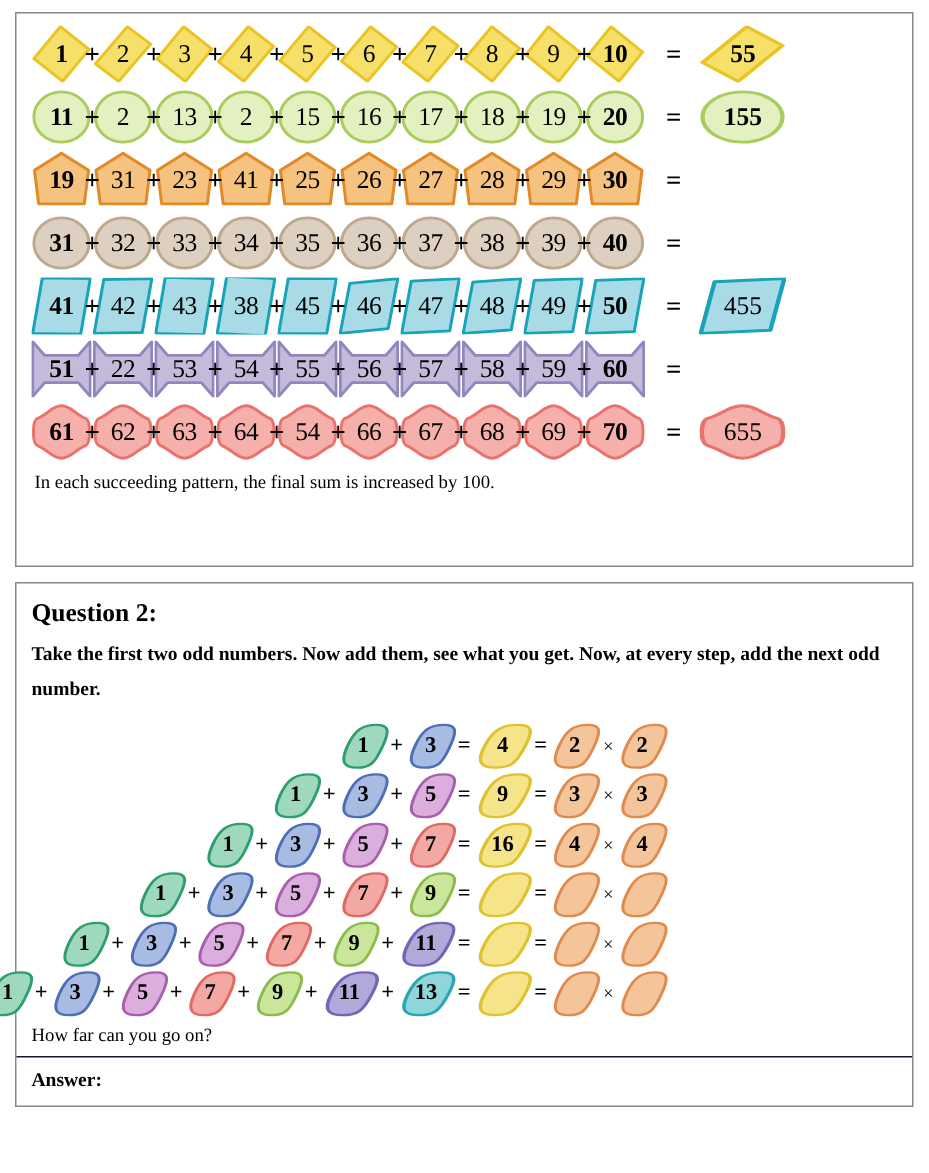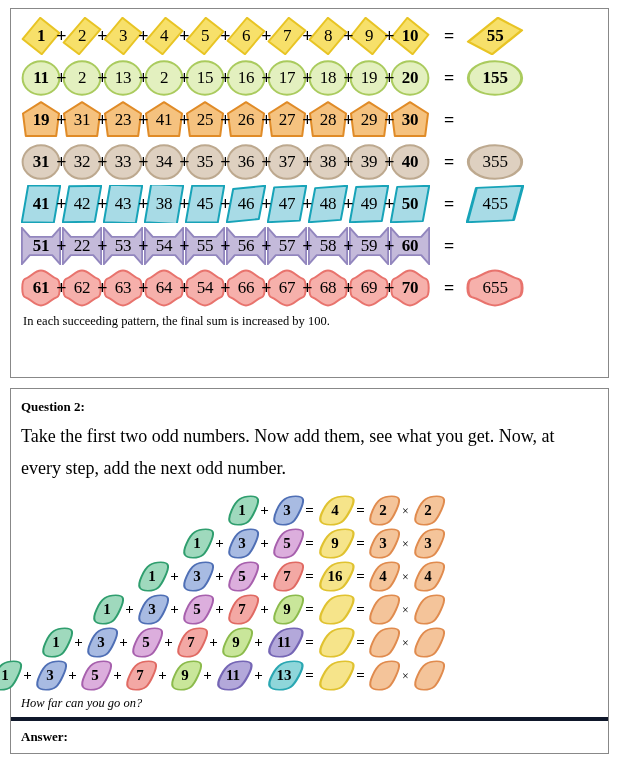--- a/index.html
+++ b/index.html
@@ -25,46 +25,45 @@
 
   
   .panel {
     border: 1px solid #888888;
     background: #ffffff;
   }
   #panel-one { height: 370px; padding: 6px 8px 0 8px; }
   #panel-two { margin-top: 10px; padding: 0; }
   .panel-body { padding: 8px 10px 6px 10px; }
   .answer-strip {
-    border-top: 4px solid #0f172a;
+    border-top: 1px solid #0f172a;
     padding: 6px 10px 8px 10px;
   }
 
   
   .caption {
     font-size: 12.5px;
     line-height: 1.35;
     padding: 4px 2px 0 4px;
     font-family: Liberation Serif, serif;
   }
   .q-title {
     font-weight: bold;
+    font-size: 17px;
+    margin: 2px 0 6px 0;
+  }
+  .q-text {
+    font-weight: bold;
     font-size: 13px;
-    margin: 2px 0 6px 0;
-  }
-  .q-text {
-    font-weight: normal;
-    font-size: 18px;
     line-height: 1.75;
     margin: 0 0 4px 0;
   }
   .q-follow {
     font-size: 12.5px;
     margin: 2px 0 0 0;
-    font-style: italic;
   }
   .answer-label {
     font-weight: bold;
     font-size: 13px;
   }
 
   
   .sum-row {
     display: flex;
     align-items: center;
@@ -492,26 +491,20 @@
             </div>
             <span class="plus">+</span>
             <div class="term last">
               <svg viewBox="0 0 100 100" preserveAspectRatio="none" class="shape">
                 <path d="M50,6 C78,6 96,28 96,50 C96,72 78,94 50,94 C22,94 4,72 4,50 C4,28 22,6 50,6 Z" fill="#ded0c0" stroke="#bda98f" stroke-width="5" stroke-linejoin="round"></path>
               </svg>
               <span class="num">40</span>
             </div>
           </div>
           <span class="eq">=</span>
-          <div class="result">
-            <svg viewBox="0 0 100 100" preserveAspectRatio="none" class="shape">
-              <path d="M50,6 C78,6 96,28 96,50 C96,72 78,94 50,94 C22,94 4,72 4,50 C4,28 22,6 50,6 Z" fill="#ded0c0" stroke="#bda98f" stroke-width="5" stroke-linejoin="round"></path>
-            </svg>
-            <span class="num">355</span>
-          </div>
         </div>
         <div class="sum-row">
           <div class="terms">
             <div class="term first">
               <svg viewBox="0 0 100 100" preserveAspectRatio="none" class="shape">
                 <polygon points="18,0.77323302696459 98,2 82,99.22676697303541 2,98" fill="#a8dbe6" stroke="#17a3b8" stroke-width="5" stroke-linejoin="round"></polygon>
               </svg>
               <span class="num">41</span>
             </div>
             <span class="plus">+</span>

